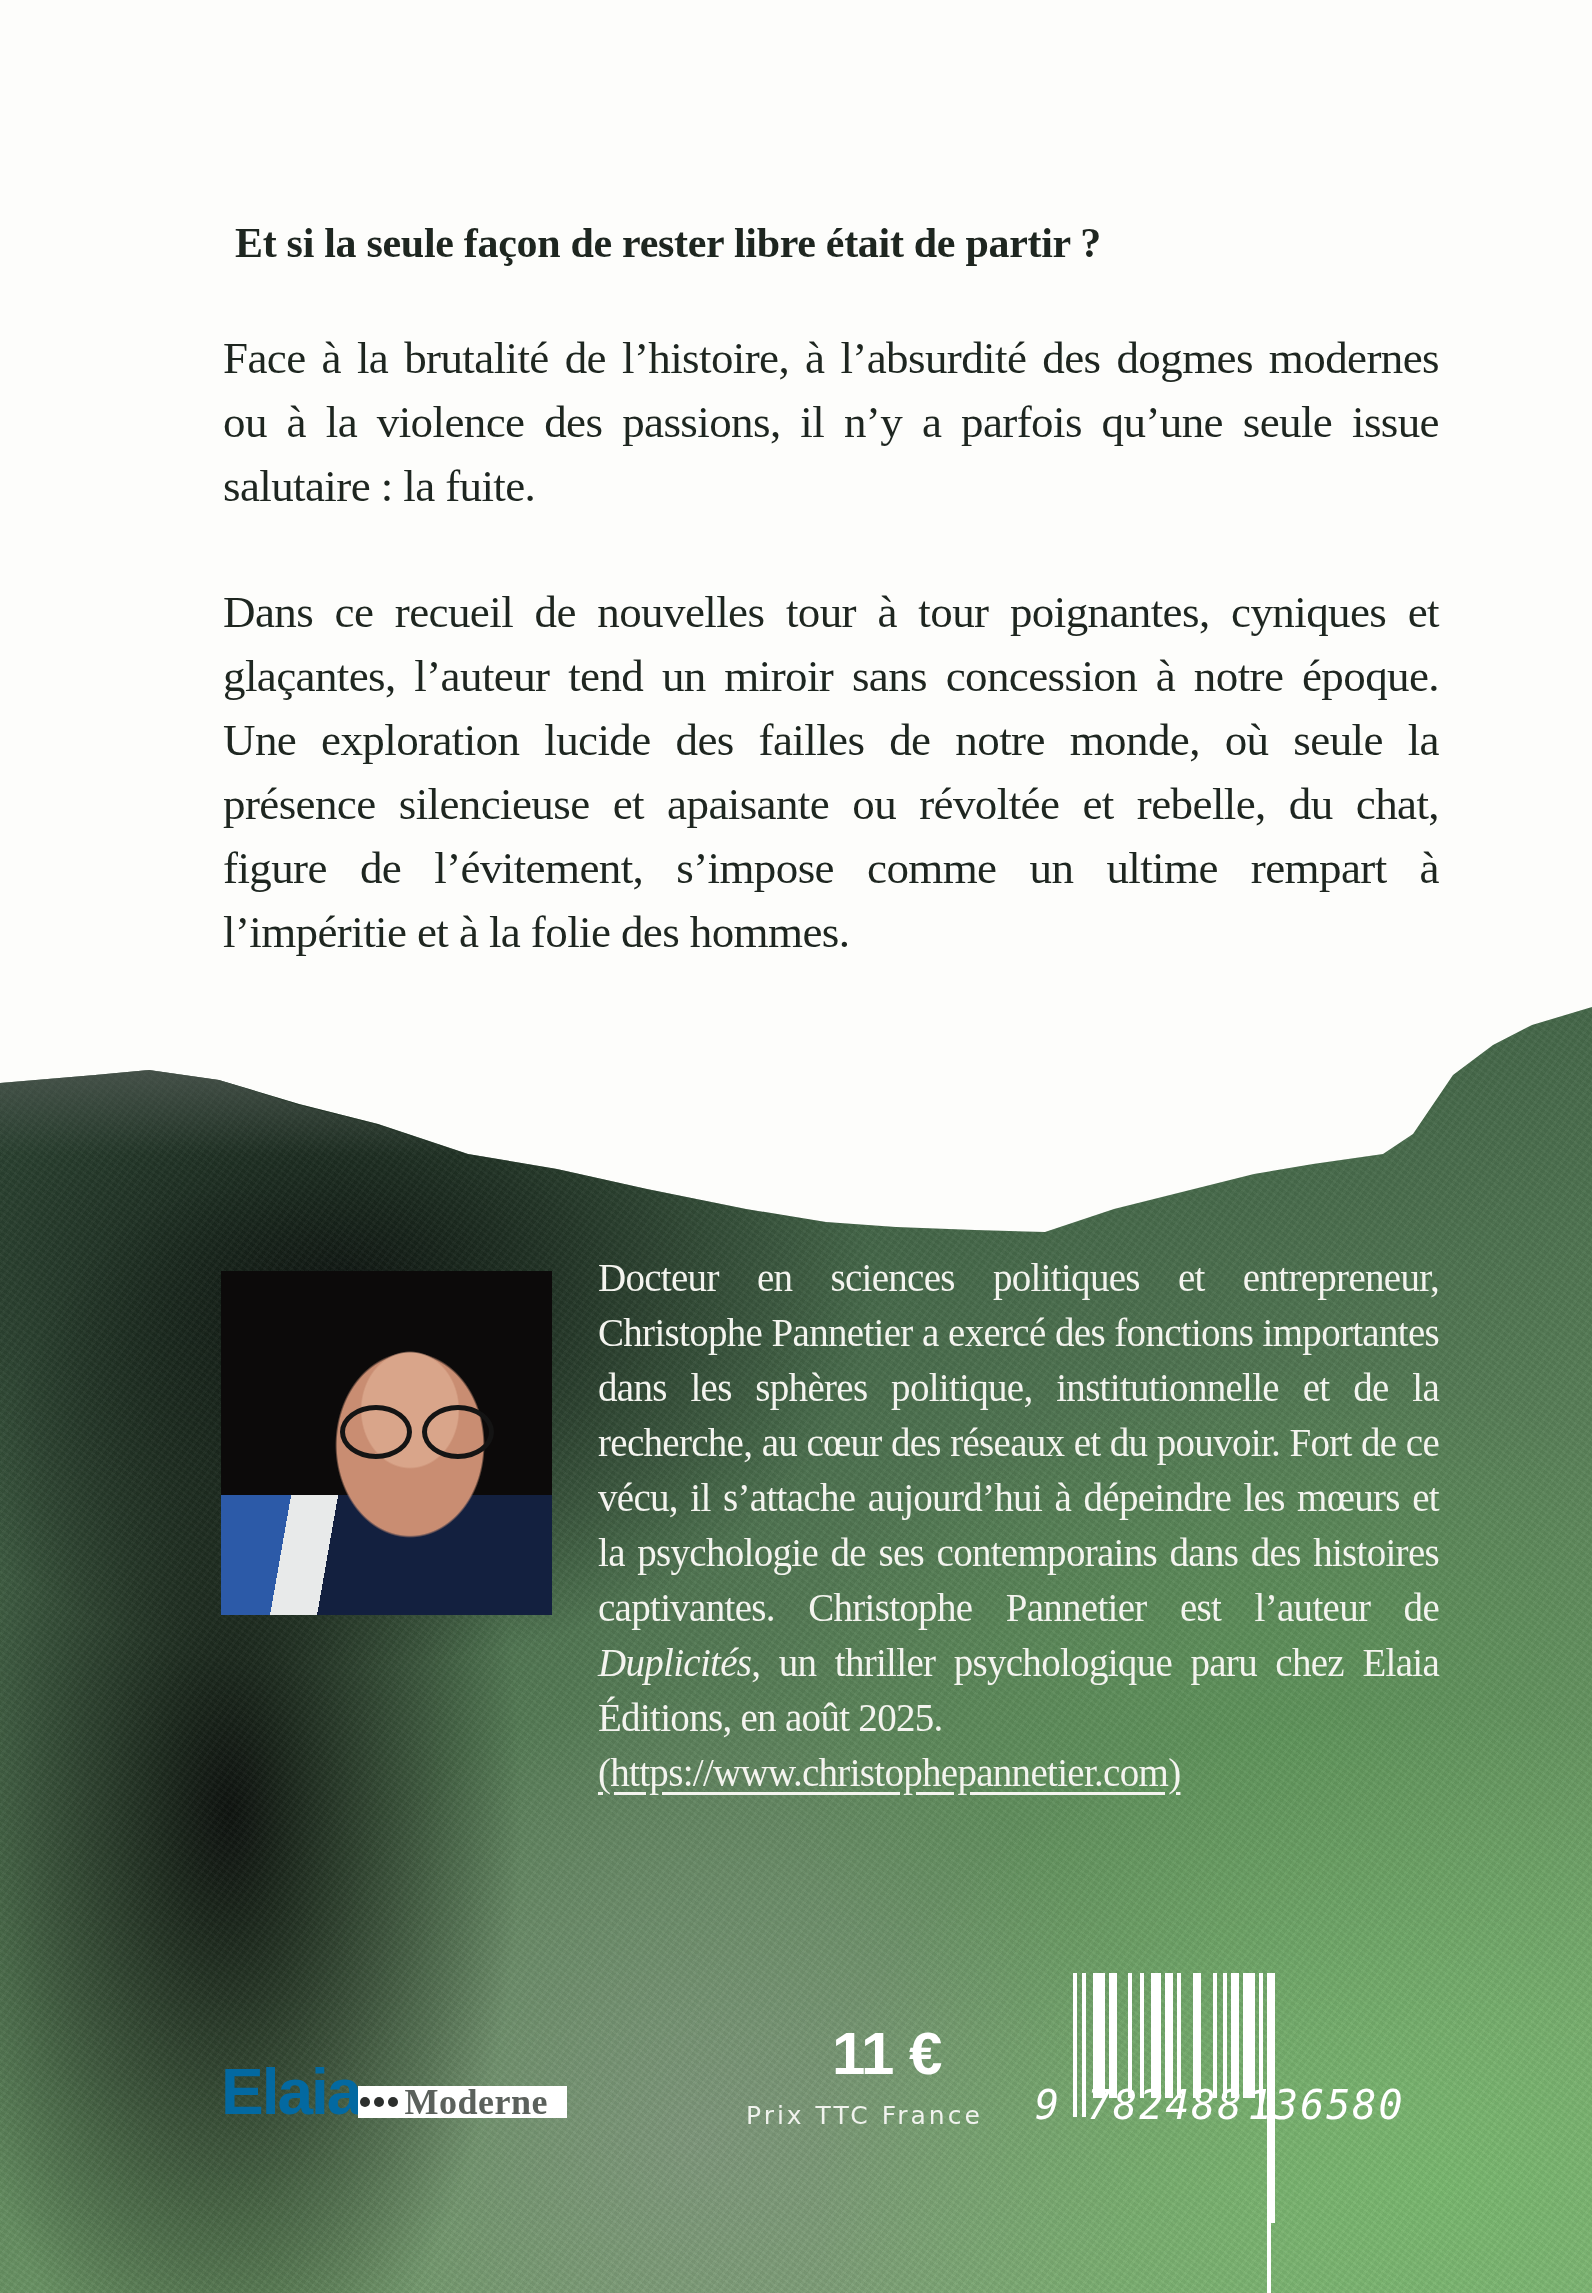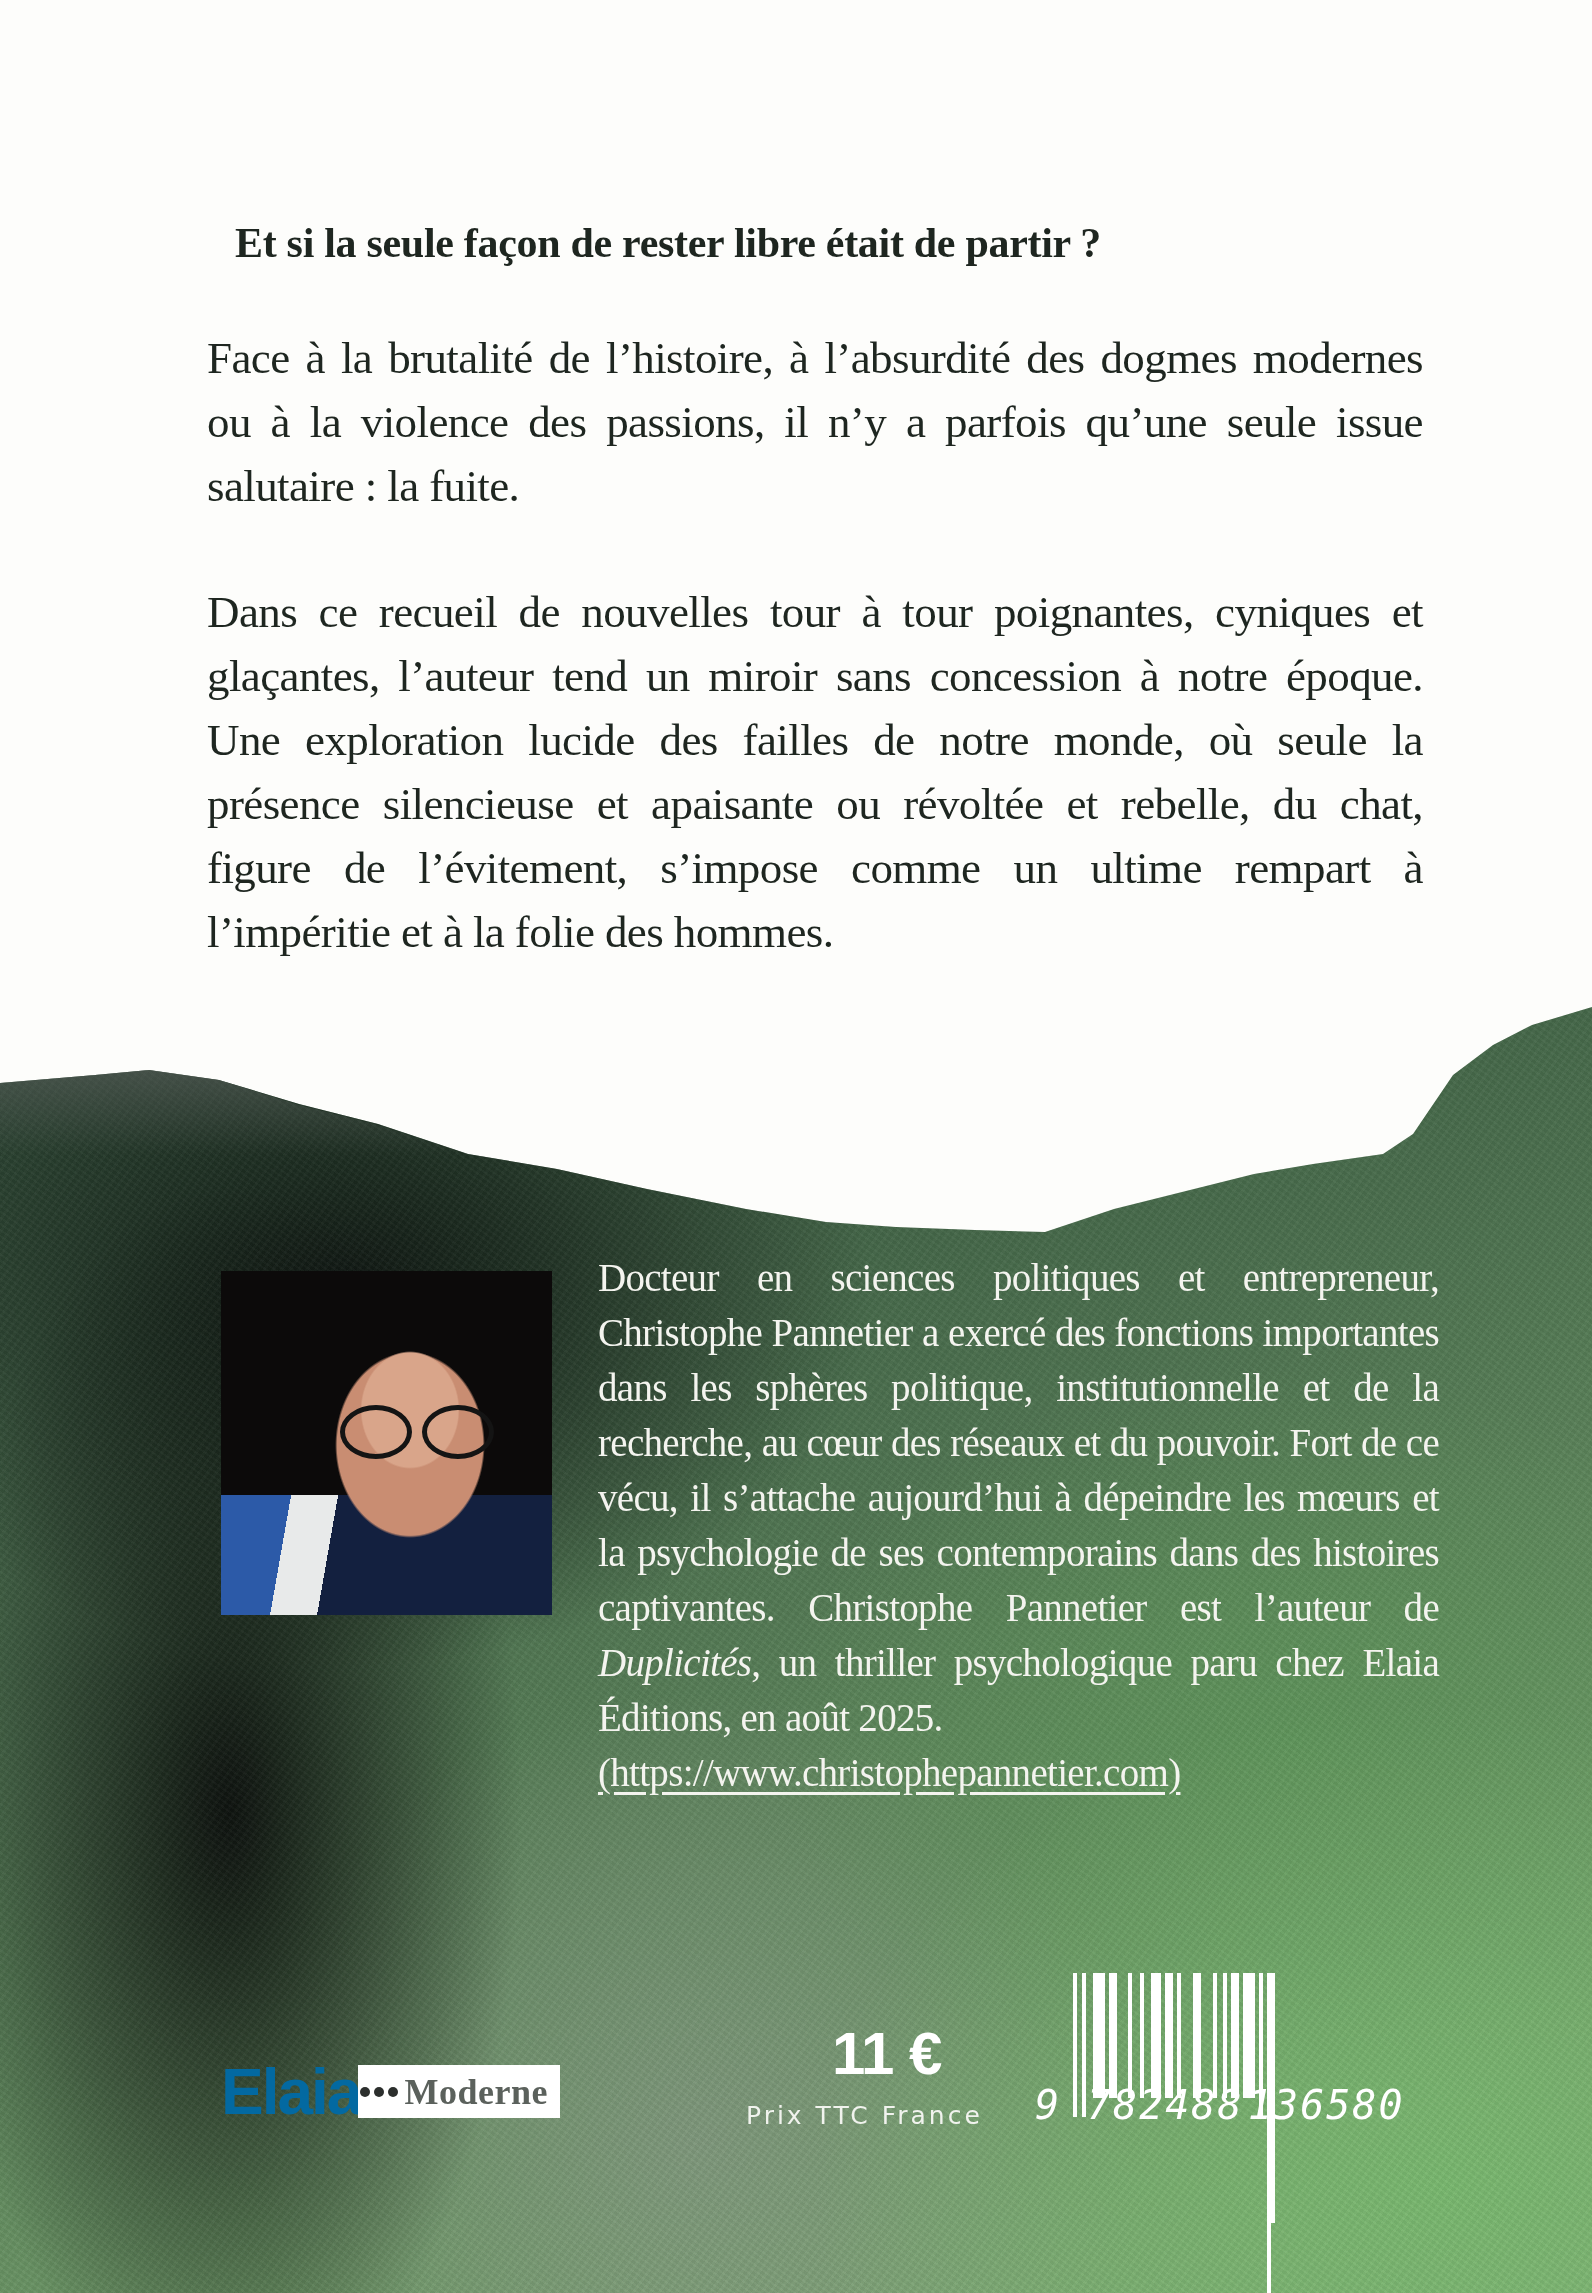--- a/index.html
+++ b/index.html
@@ -27,21 +27,21 @@
       background: linear-gradient(180deg, rgba(90,95,92,0.6), rgba(90,95,92,0));
       clip-path: polygon(0 18px, 95px 10px, 149px 5px, 219px 15px, 299px 40px, 378px 60px, 468px 90px, 0 90px);
     }
 
     .heading {
       position:absolute; left:223px; top:207px; margin:12px;
       font-family:"Liberation Serif", serif; font-weight:bold; font-size:42px;
       color:#1e2620; letter-spacing:-0.3px;
     }
     .para {
-      position:absolute; left:207px; width:1216px; margin:0;
+      position:absolute; left:223px; width:1216px; margin:0;
       font-family:"Liberation Serif", serif; font-size:45px; line-height:64px;
       color:#1e2620; text-align:justify; text-align-last:left;
       letter-spacing:-0.6px;
     }
     .p1 { top:326px; }
     .p2 { top:580px; }
 
     .photo {
       position:absolute; left:221px; top:1271px; width:331px; height:344px;
       background:
@@ -59,21 +59,21 @@
     .bio {
       position:absolute; left:598px; top:1250px; width:841px; margin:0;
       font-family:"Liberation Serif", serif; font-size:39px; line-height:55px;
       color:#f4f4ef; text-align:justify; text-align-last:left; letter-spacing:-0.7px;
     }
     .bio em { font-style:italic;margin-top:20px; }
     .bio-link { display:inline-block; color:#f4f4ef; text-decoration:underline; text-underline-offset:6px; text-align:center; }
 
     .logo { position:absolute; left:221px; top:2064px; height:56px; display:flex; align-items:flex-end; }
     .logo-elaia { font-family:"Liberation Sans", sans-serif; font-weight:bold; font-size:64px; line-height:56px; color:#0369a1; letter-spacing:-2px; }
-    .logo-band { background:#ffffff; height:53px; display:flex; align-items:center; padding:0 12px 0 2px; margin-left:-2px; margin-bottom:2px; }
+    .logo-band { background:#ffffff; height:32px; display:flex; align-items:center; padding:0 19px 0 2px; margin-left:-2px; margin-bottom:2px; }
     .logo-dots { display:flex; gap:4px; margin-right:6px; }
     .logo-dots i { width:10px; height:10px; border-radius:50%; background:#2c2f2d; display:block; }
     .logo-moderne { font-family:"Liberation Serif", serif; font-weight:bold; font-size:36px; color:#5b615c; letter-spacing:0.5px; }
 
     .price { position:absolute; left:832px; top:2024px; font-family:"Liberation Sans", sans-serif; font-weight:bold; font-size:60px; line-height:60px; color:#ffffff; letter-spacing:-1px; }
     .price-label { position:absolute; left:746px; top:2101px; font-family:"DejaVu Sans", sans-serif; font-size:25px; letter-spacing:3px; color:#f1f3ee; }
 
     .barcode { position:absolute; left:1035px; top:1973px; width:418px; height:169px; }
     .bars { position:absolute; left:38px; top:0; width:364px; height:144px; display:flex; align-items:flex-start; }
     .bars i { display:block; height:125px; background:#ffffff; }

